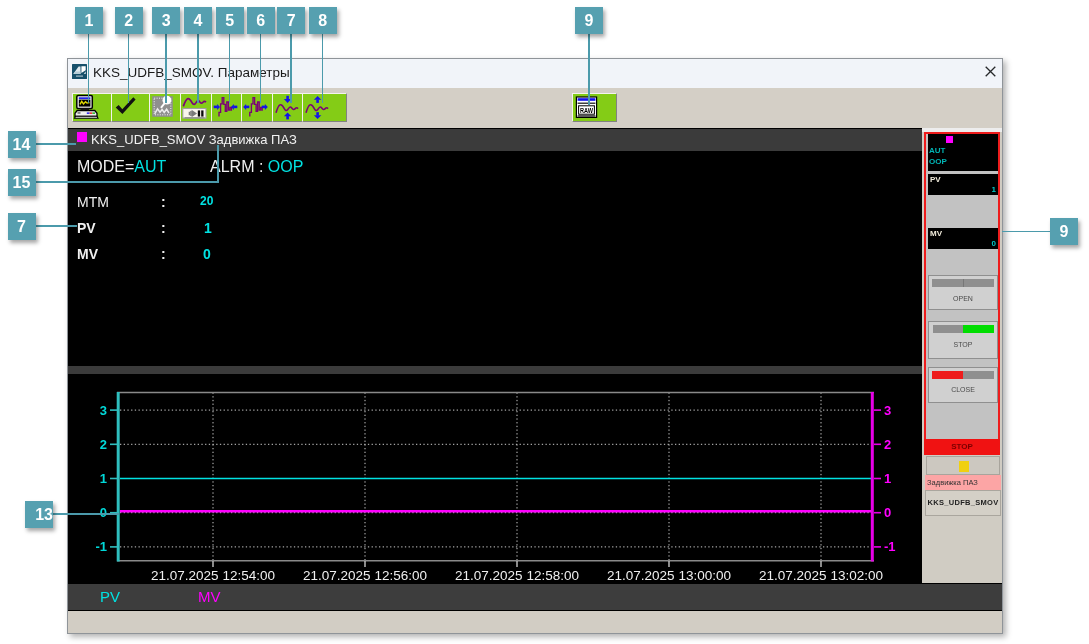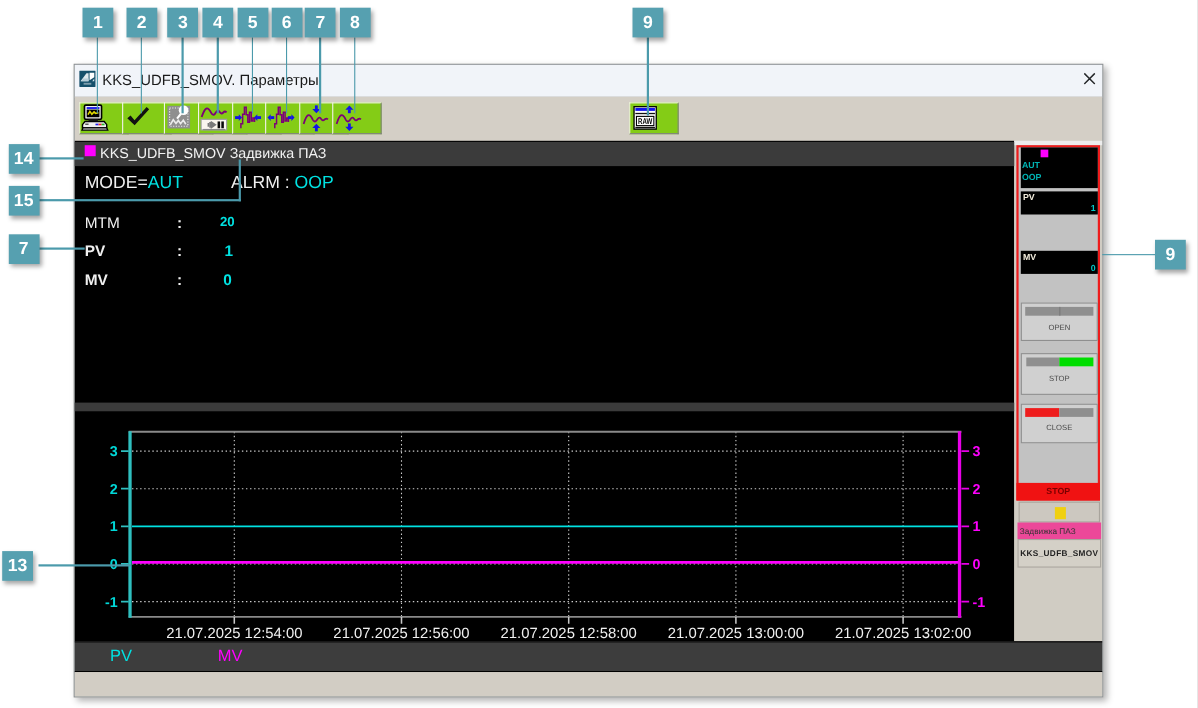--- a/index.html
+++ b/index.html
@@ -175,21 +175,21 @@
   <div style="position:absolute;left:34px;top:3px;width:31px;height:8px;background:#8f8f8f;"></div>
   <div class="fpl" style="top:18px;">CLOSE</div>
 </div>
 
 <div class="abs" style="left:924px;top:439px;width:76px;height:16px;background:#f01212;
   color:#7a0000;font-size:8px;font-weight:bold;text-align:center;line-height:16px;">STOP</div>
 
 <div class="abs" style="left:926px;top:456px;width:74px;height:19px;background:#ccc8c0;border:1px solid #a8a49c;box-sizing:border-box;"></div>
 <div class="abs" style="left:959px;top:461px;width:10px;height:11px;background:#f0d010;"></div>
 
-<div class="abs" style="left:925px;top:475px;width:76px;height:15px;background:#ec4899;font-size:7.5px;color:#333;line-height:15px;">&nbsp;Задвижка ПАЗ</div>
+<div class="abs" style="left:925px;top:475px;width:76px;height:15px;background:#fca5a5;font-size:7.5px;color:#333;line-height:15px;">&nbsp;Задвижка ПАЗ</div>
 <div class="abs" style="left:925px;top:490px;width:76px;height:26px;background:#d4d0c7;border:1px solid #aaa69e;box-sizing:border-box;
   font-size:7.5px;font-weight:bold;color:#222;text-align:center;line-height:24px;letter-spacing:0.3px;">KKS_UDFB_SMOV</div>
 
 <div class="tbtn" style="left:72px;top:93px;">
   <svg width="27" height="27" viewBox="0 0 27 27">
     <rect x="3.8" y="1.5" width="15.5" height="13" rx="1.2" fill="#f4f4f4" stroke="#000" stroke-width="1.5"></rect>
     <rect x="5.8" y="3.3" width="11.6" height="1.8" fill="#2222ee"></rect>
     <rect x="5.8" y="5.6" width="11.6" height="7" fill="#000"></rect>
     <path d="M7,10.3 l1.7,-3 l1.8,2.6 l2,-2.2 l1.5,1.4 l2.5,-0.5" stroke="#e0d800" stroke-width="1.4" fill="none"></path>
     <path d="M7.5,14.5 h8.5 v2 h-8.5 z" fill="#1a1a1a"></path>
@@ -303,16 +303,16 @@
 <div class="co" style="left:575px;top:7px;">9</div>
 
 <div class="cl" style="left:35px;top:143px;width:41px;height:1.6px;"></div>
 <div class="co" style="left:7.5px;top:131px;">14</div>
 <div class="cl" style="left:35px;top:181px;width:184px;height:1.6px;"></div>
 <div class="cl" style="left:217px;top:145px;width:1.6px;height:38px;"></div>
 <div class="co" style="left:7.5px;top:169px;">15</div>
 <div class="cl" style="left:35px;top:225px;width:42px;height:1.6px;"></div>
 <div class="co" style="left:7.5px;top:213px;">7</div>
 <div class="cl" style="left:35px;top:513px;width:84px;height:1.6px;"></div>
-<div class="co" style="left:2px;top:501px;">13</div>
+<div class="co" style="left:25px;top:501px;text-align:right;">13</div>
 
 <div class="cl" style="left:1002px;top:230.7px;width:48px;height:1.6px;"></div>
 <div class="co" style="left:1050px;top:218px;">9</div>
 
 </body></html>

